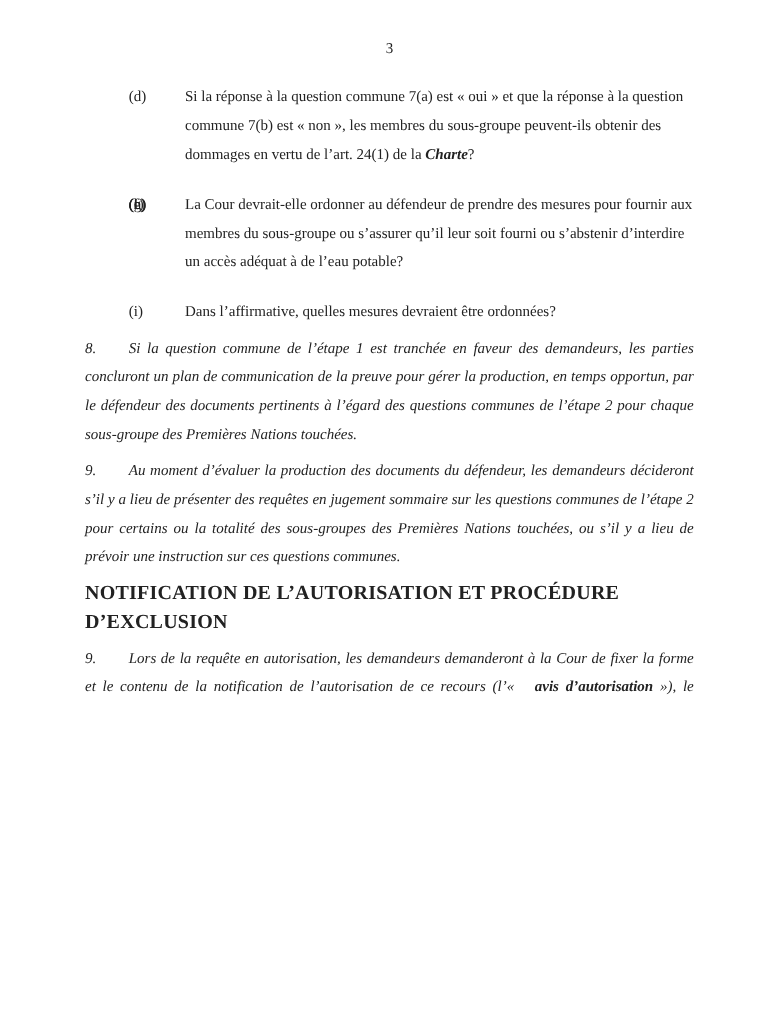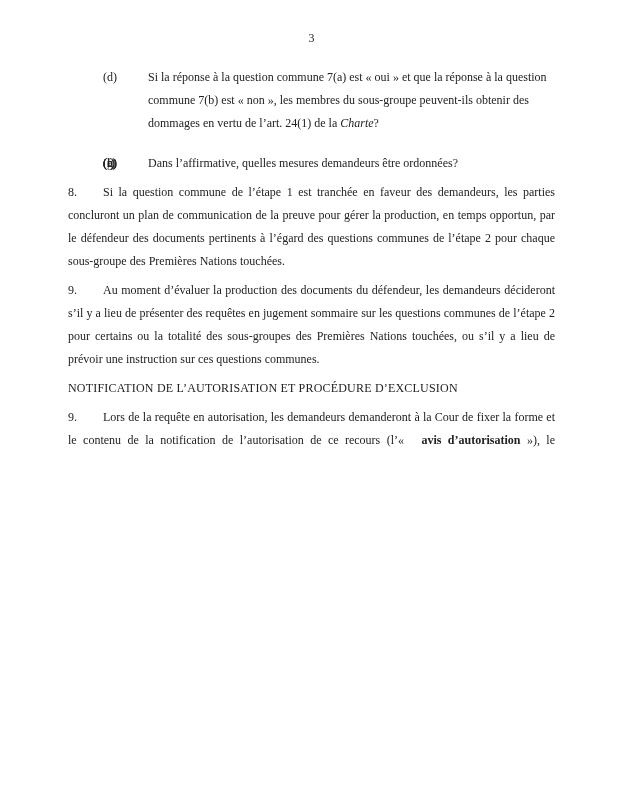--- a/index.html
+++ b/index.html
@@ -40,36 +40,37 @@
     margin-bottom: 0;
   }
   .item .label {
     position: absolute;
     left: 35px;
     top: 0;
   }
   .para {
     margin: 6px 0 0 0;
     text-align: justify;
+    font-style: italic;
   }
   .para.justify-last {
     text-align-last: justify;
   }
   .pnum {
     display: inline-block;
     width: 35px;
   }
   .heading {
     margin: 6px 0 0 0;
-    font-size: 12px;
-    font-weight: normal;
+    font-size: 16px;
+    font-weight: bold;
     text-align: left;
     letter-spacing: 0.2px;
   }
-  .italic { font-style: italic; }
+  .italic { font-style: italic; font-weight: bold; }
   b { font-weight: bold; margin-left: 11px; }
 </style>
 </head>
 <body>
 
 <div class="page">
 
   <div class="page-number">3</div>
 
   <div class="qlist">
@@ -86,25 +87,26 @@
     <div class="item">
       <span class="label">(f)</span>
     </div>
 
     <div class="item">
       <span class="label">(g)</span>
     </div>
 
     <div class="item">
       <span class="label">(h)</span>
+      <div class="item-text"><span>La Cour devrait-elle ordonner au défendeur de prendre des mesures pour fournir aux membres du sous-groupe ou s’assurer qu’il leur soit fourni ou s’abstenir d’interdire un accès adéquat à de l’eau potable?</span></div>
     </div>
 
     <div class="item">
       <span class="label">(i)</span>
-      <div class="item-text"><span>Dans l’affirmative, quelles mesures demandeurs être ordonnées?</span></div>
+      <div class="item-text"><span>Dans l’affirmative, quelles mesures devraient être ordonnées?</span></div>
     </div>
 
   </div>
 
   <p class="para"><span class="pnum">8.</span><span>Si la question commune de l’étape 1 est tranchée en faveur des demandeurs, les parties concluront un plan de communication de la preuve pour gérer la production, en temps opportun, par le défendeur des documents pertinents à l’égard des questions communes de l’étape 2 pour chaque sous-groupe des Premières Nations touchées.</span></p>
 
   <p class="para"><span class="pnum">9.</span><span>Au moment d’évaluer la production des documents du défendeur, les demandeurs décideront s’il y a lieu de présenter des requêtes en jugement sommaire sur les questions communes de l’étape 2 pour certains ou la totalité des sous-groupes des Premières Nations touchées, ou s’il y a lieu de prévoir une instruction sur ces questions communes.</span></p>
 
   <h2 class="heading">NOTIFICATION DE L’AUTORISATION ET PROCÉDURE D’EXCLUSION</h2>
 

